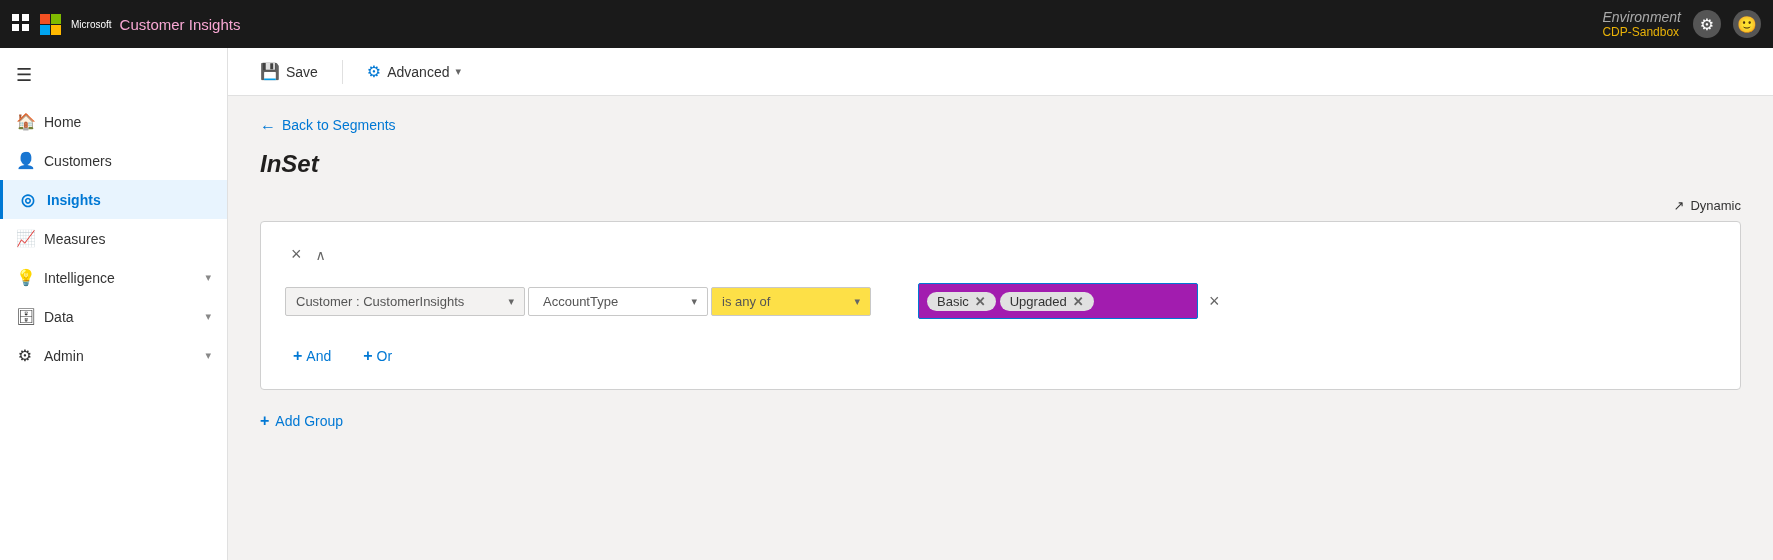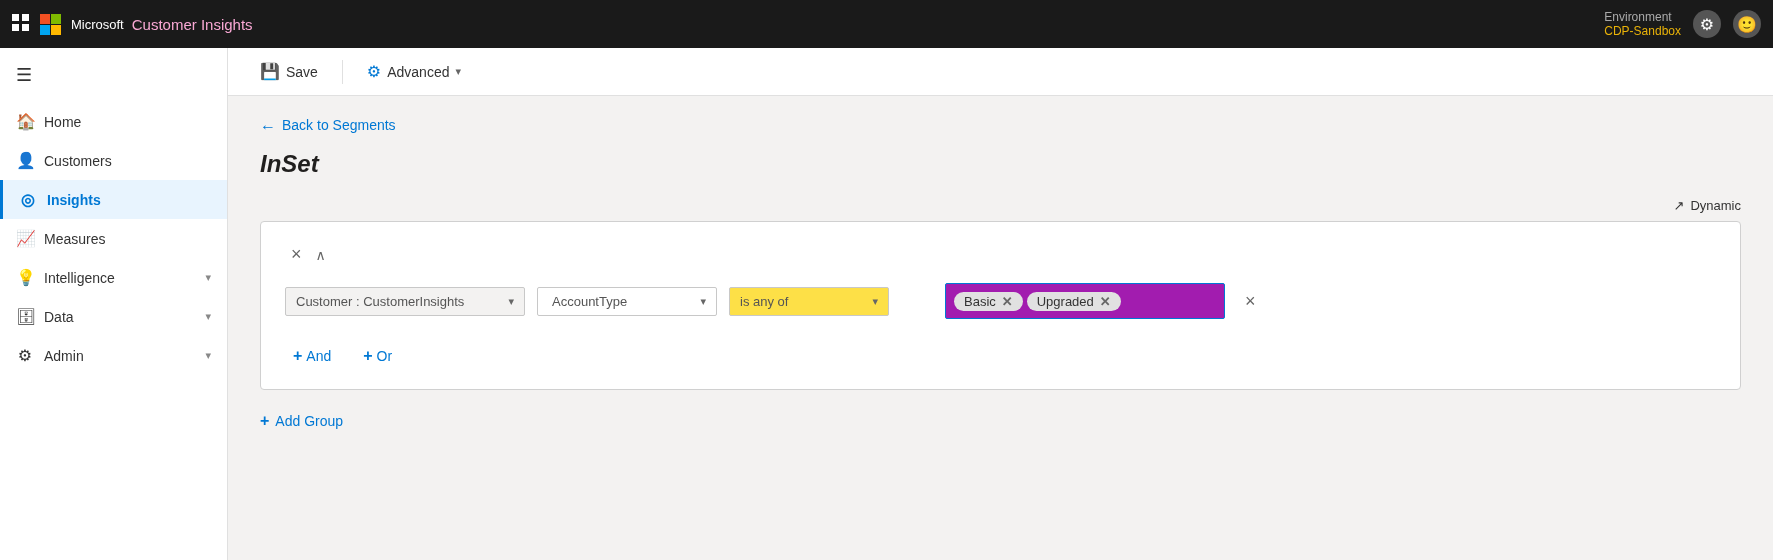--- a/index.html
+++ b/index.html
@@ -7,21 +7,21 @@
 
     
     .topbar {
       display: flex; align-items: center; height: 48px;
       background: #1a1a1a; color: #fff; padding: 0 12px;
       position: fixed; top: 0; left: 0; right: 0; z-index: 100;
     }
     .topbar-grid-icon { margin-right: 10px; cursor: pointer; }
     .ms-logo-grid { display: grid; grid-template-columns: 1fr 1fr; gap: 1px; width: 21px; height: 21px; margin-right: 10px; }
     .topbar-right { display: flex; align-items: center; gap: 12px; }
-    .topbar-env-label { font-size: 12px; color: #aaa; }
+    .topbar-env-label { font-size: 14px; color: #aaa; font-style: italic; }
     .topbar-env-name { font-size: 12px; color: #eab308; }
     .topbar-icon { width: 28px; height: 28px; border-radius: 50%; background: #555; display: flex; align-items: center; justify-content: center; cursor: pointer; font-size: 16px; }
 
     
     .layout { display: flex; margin-top: 48px; height: calc(100vh - 48px); }
 
     
     .sidebar {
       width: 228px; background: #fff; border-right: 1px solid #e0e0e0;
       flex-shrink: 0; overflow-y: auto; padding-top: 8px;
@@ -67,21 +67,21 @@
       padding: 20px 24px; margin-bottom: 16px;
     }
     .group-header { display: flex; align-items: center; justify-content: space-between; margin-bottom: 16px; }
     .group-title { font-size: 14px; font-weight: 500; color: #333; display: flex; align-items: center; gap: 6px; }
     .group-title .info-icon { color: #666; font-size: 14px; cursor: pointer; }
     .group-actions { display: flex; align-items: center; gap: 8px; }
     .close-btn { background: none; border: none; cursor: pointer; font-size: 18px; color: #666; padding: 2px 6px; }
     .collapse-btn { background: none; border: none; cursor: pointer; font-size: 14px; color: #666; }
 
     
-    .filter-row { display: flex; align-items: center; gap: 12px; margin-bottom: 16px; }
+    .filter-row { display: flex; align-items: center; gap: 3px; margin-bottom: 16px; }
     .filter-select {
       display: flex; align-items: center; border: 1px solid #c8c8c8;
       border-radius: 2px; background: #f3f2f1; padding: 6px 10px;
       cursor: pointer; gap: 6px; font-size: 13px; color: #555;
     }
     .filter-select.entity { min-width: 240px; background: #f3f2f1; }
     .filter-select.field { min-width: 180px; background: #fff; padding-left: 14px; }
     .filter-select.operator { min-width: 160px; background: #fde047; }
     .filter-select .chevron { margin-left: auto; font-size: 11px; color: #666; }
 
@@ -124,21 +124,21 @@
       <rect x="0" y="10" width="7" height="7"></rect>
         <rect x="10" y="10" width="7" height="7"></rect>
     </svg>
   </div>
   <div class="ms-logo-grid">
     <span style="background:#f25022;"></span>
     <span style="background:#7fba00;"></span>
     <span style="background:#00a4ef;"></span>
     <span style="background:#ffb900;"></span>
   </div>
-  <span style="color:#fff;font-size:13px;font-weight:400;margin-right:8px;">Microsoft</span>
+  <span style="color:#fff;font-size:10px;font-weight:400;margin-right:8px;">Microsoft</span>
   <span style="color:#f9a8d4;font-size:15px;font-weight:300;margin-right:auto;">Customer Insights</span>
   <div class="topbar-right">
     <div>
       <div class="topbar-env-label">Environment</div>
       <div class="topbar-env-name">CDP-Sandbox</div>
     </div>
     <div class="topbar-icon">⚙</div>
     <div class="topbar-icon">🙂</div>
   </div>
 </div>

